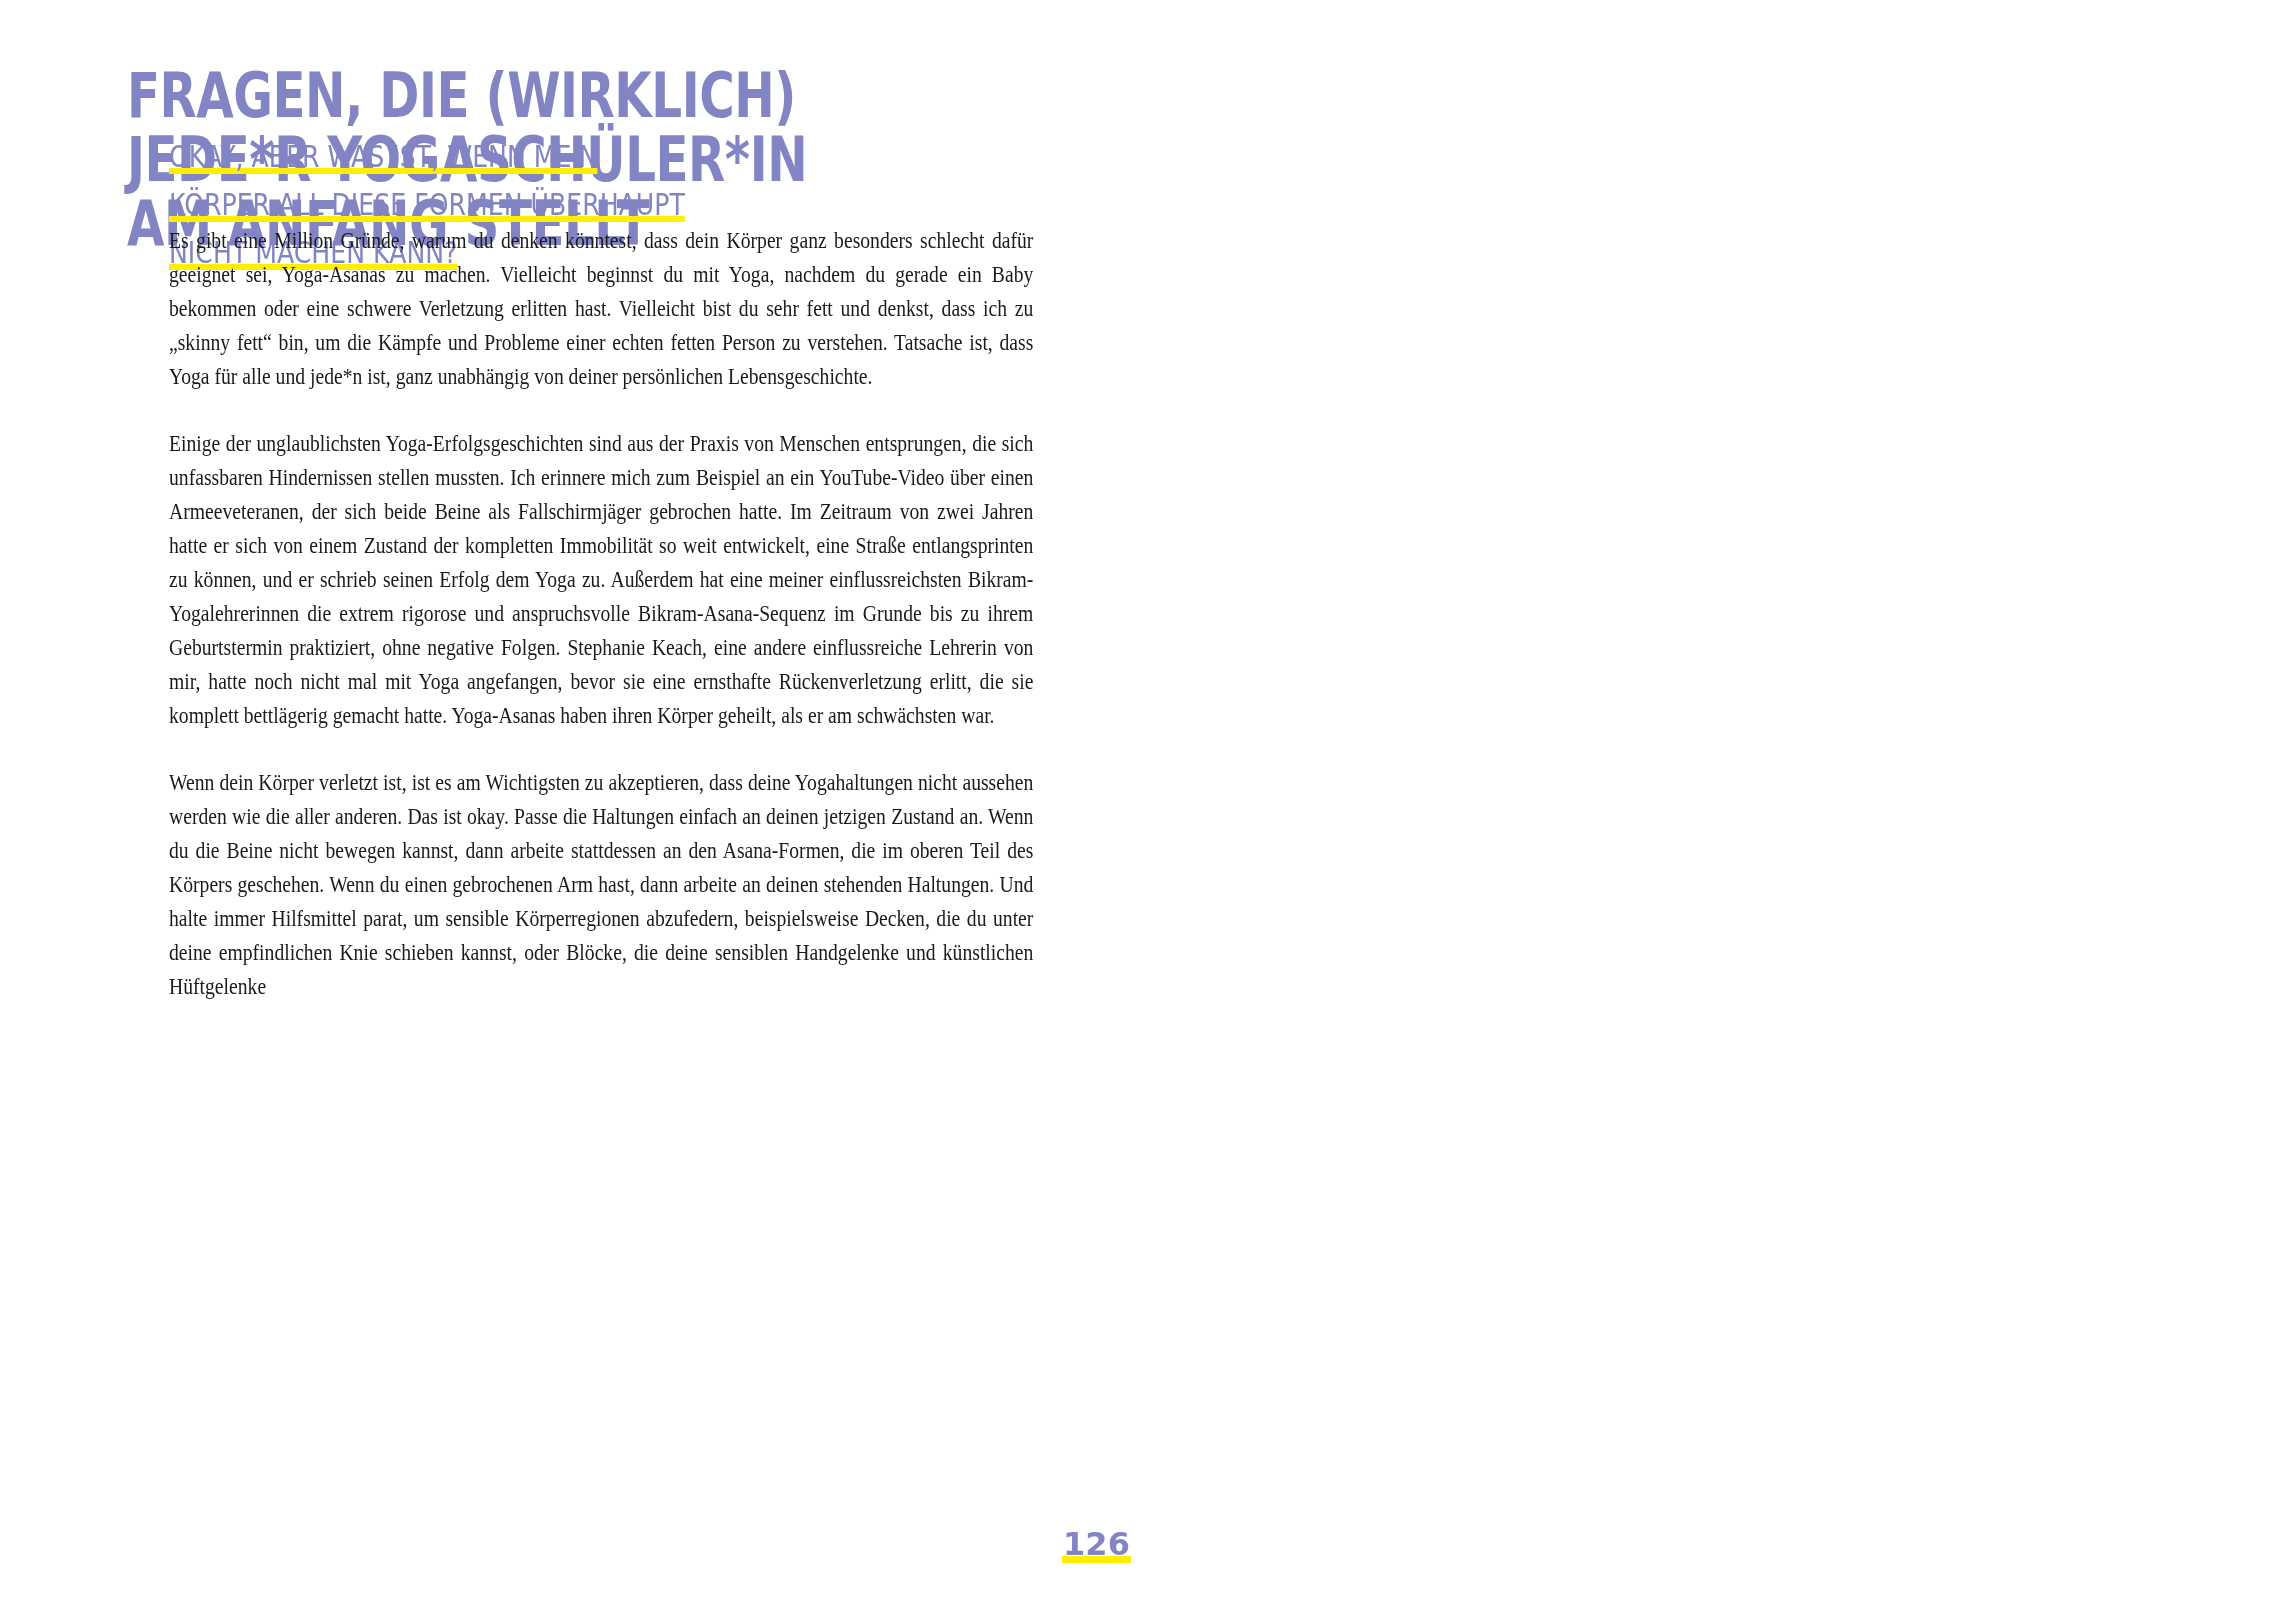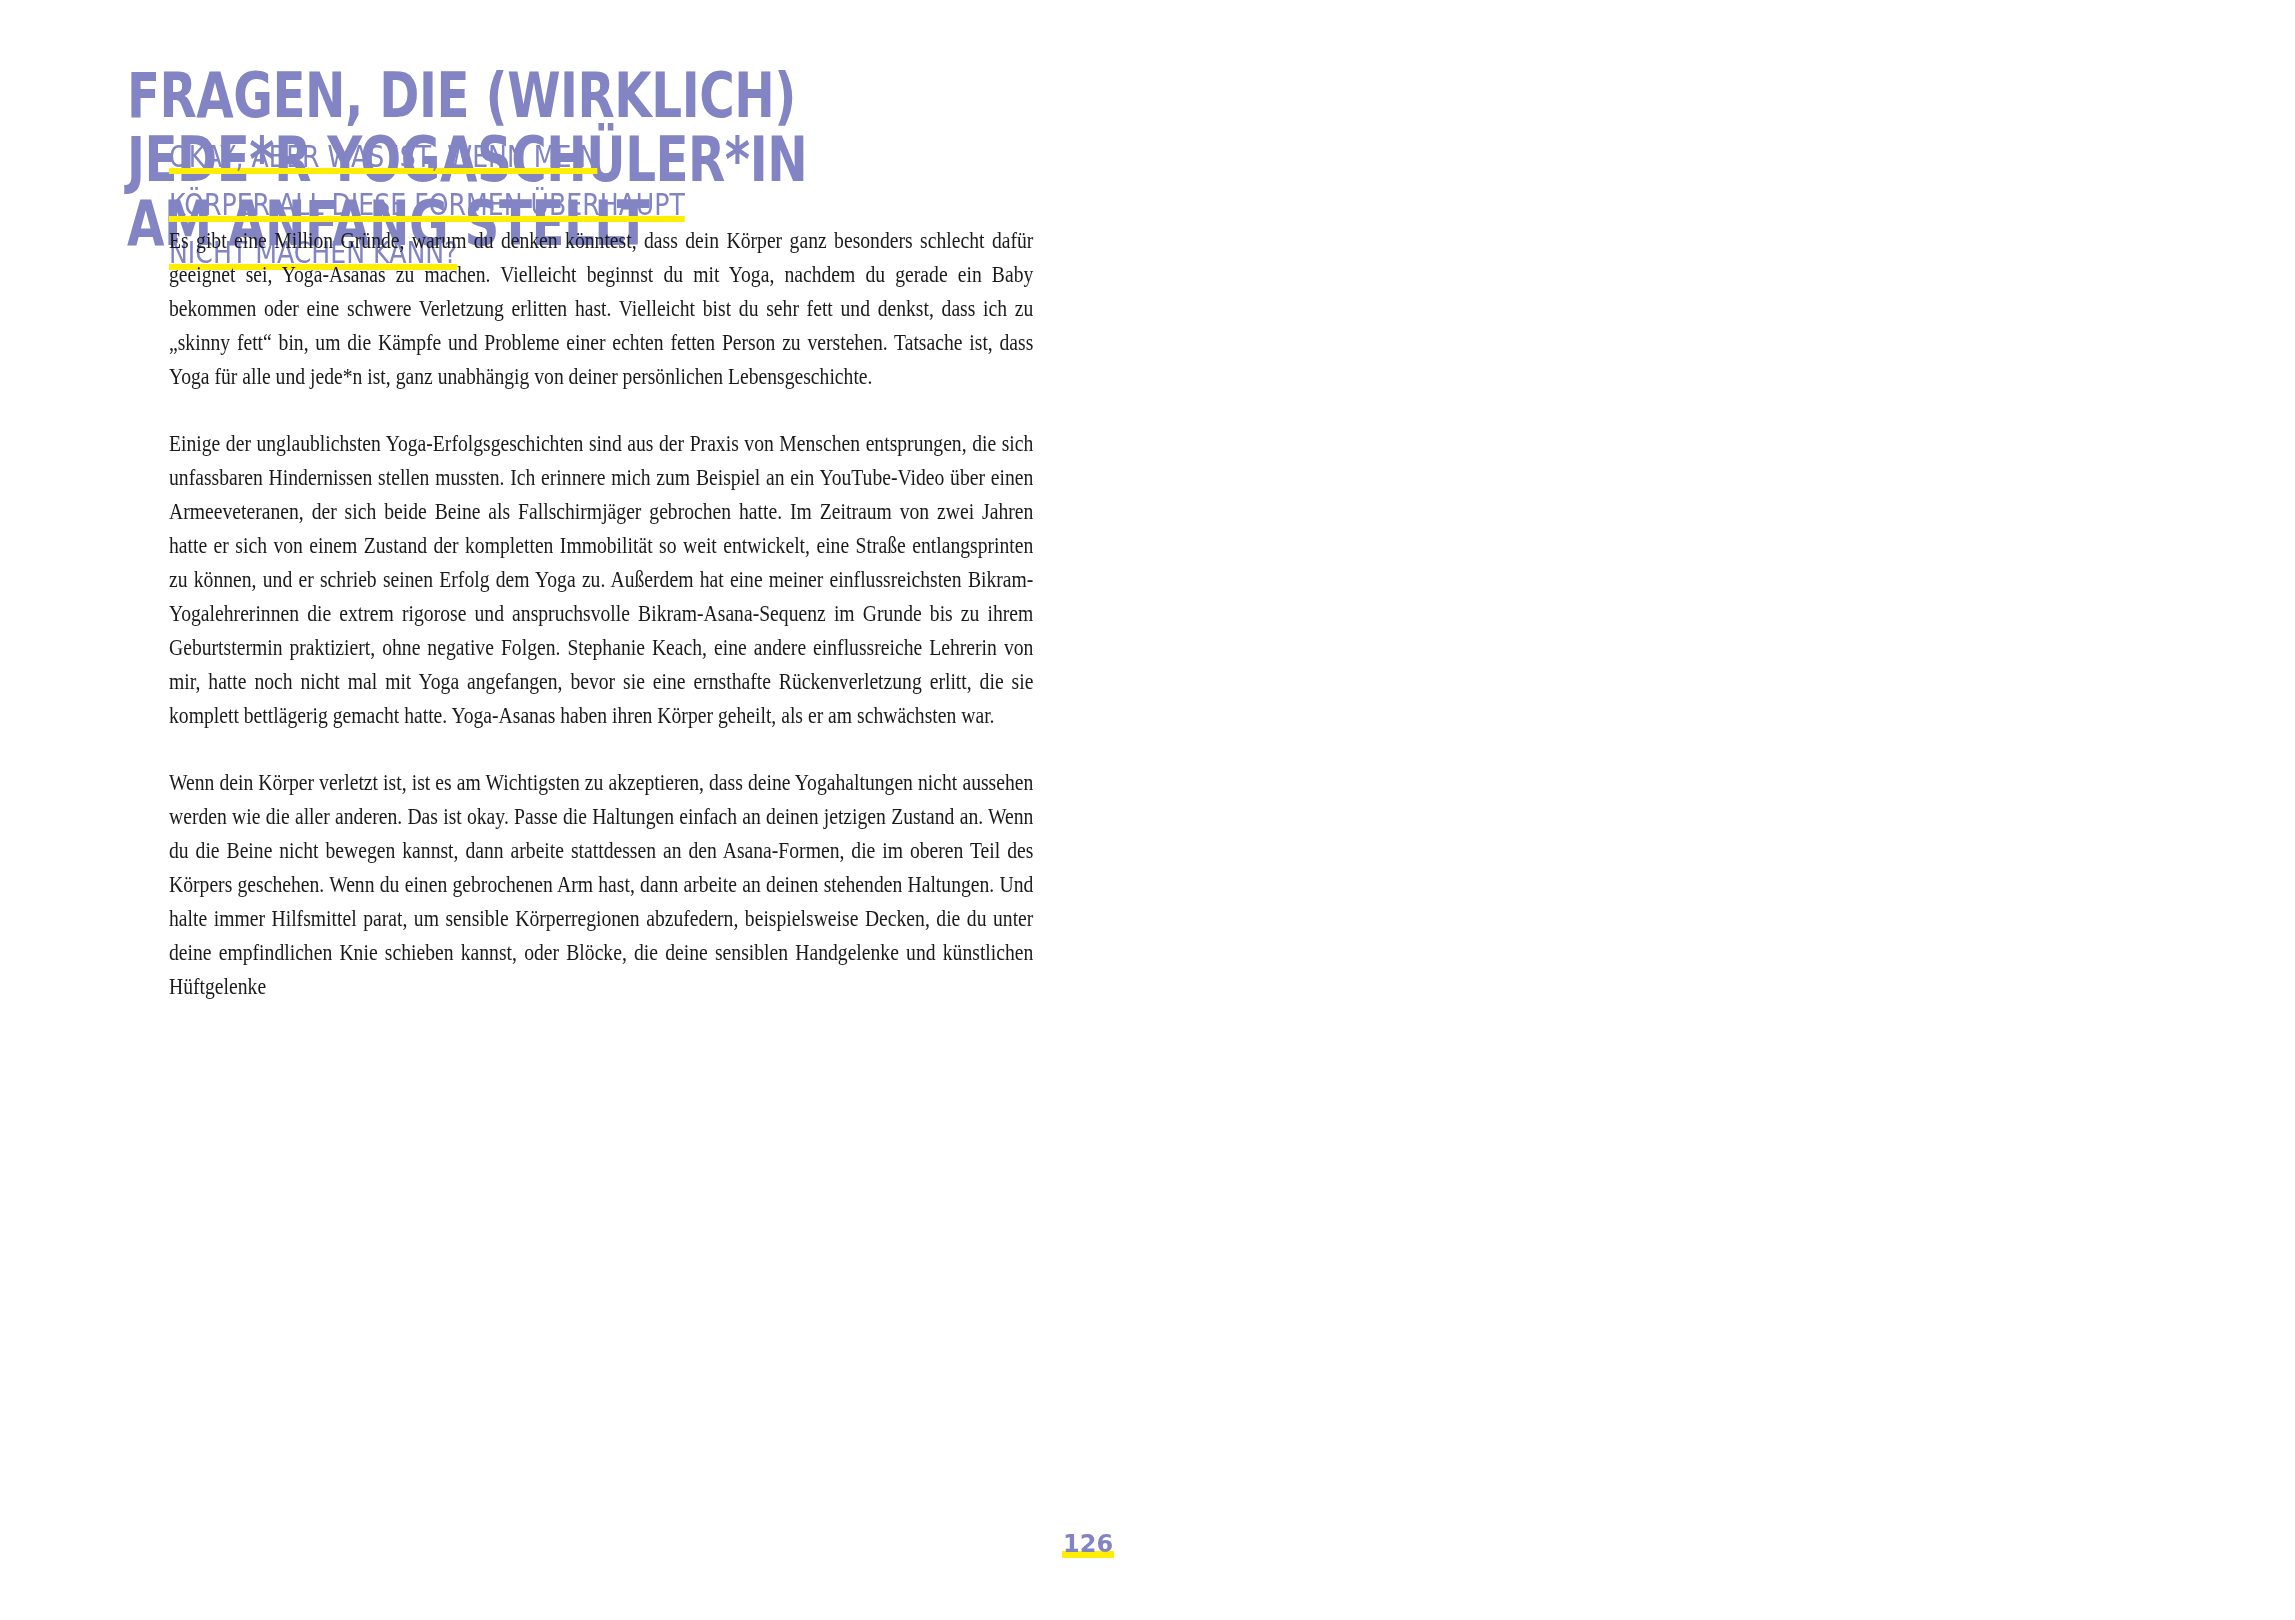--- a/index.html
+++ b/index.html
@@ -101,21 +101,21 @@
     text-align: justify;
     hyphens: none;
   }
   .body-col p:last-child { margin-bottom: 0; }
 
   
   .folio {
     position: absolute;
     font-family: "DejaVu Sans", sans-serif;
     font-weight: bold;
-    font-size: 24px;
+    font-size: 32px;
     line-height: 24px;
     color: #8284c4;
   }
   .folio > span {
     background-image: linear-gradient(to top, #ffee00 0px, #ffee00 6.9px, rgba(255,255,255,0) 6.9px);
     background-repeat: no-repeat;
     padding: 0 1.1px;
   }
   #folio-left  { left: 1062px; top: 1532px; }
 </style>

